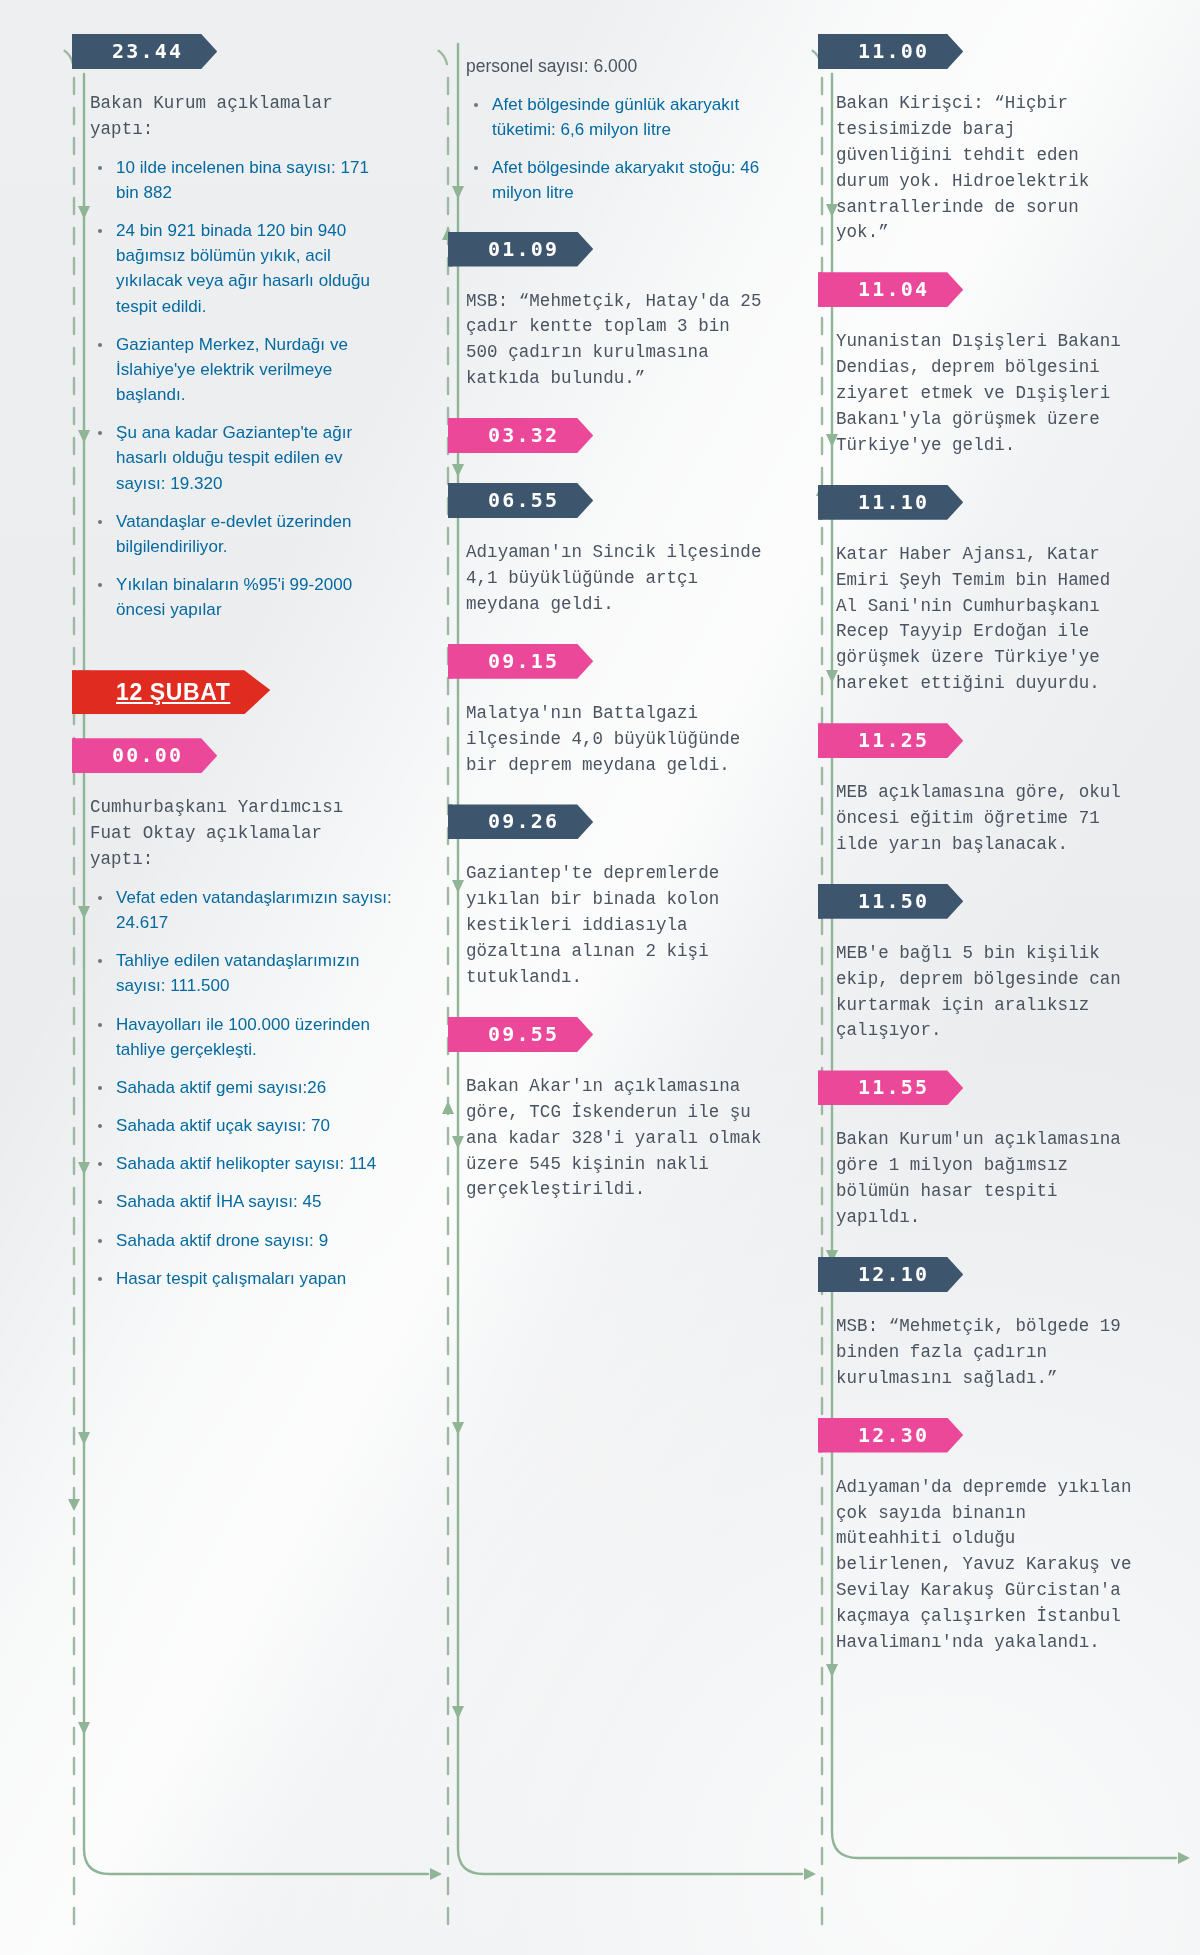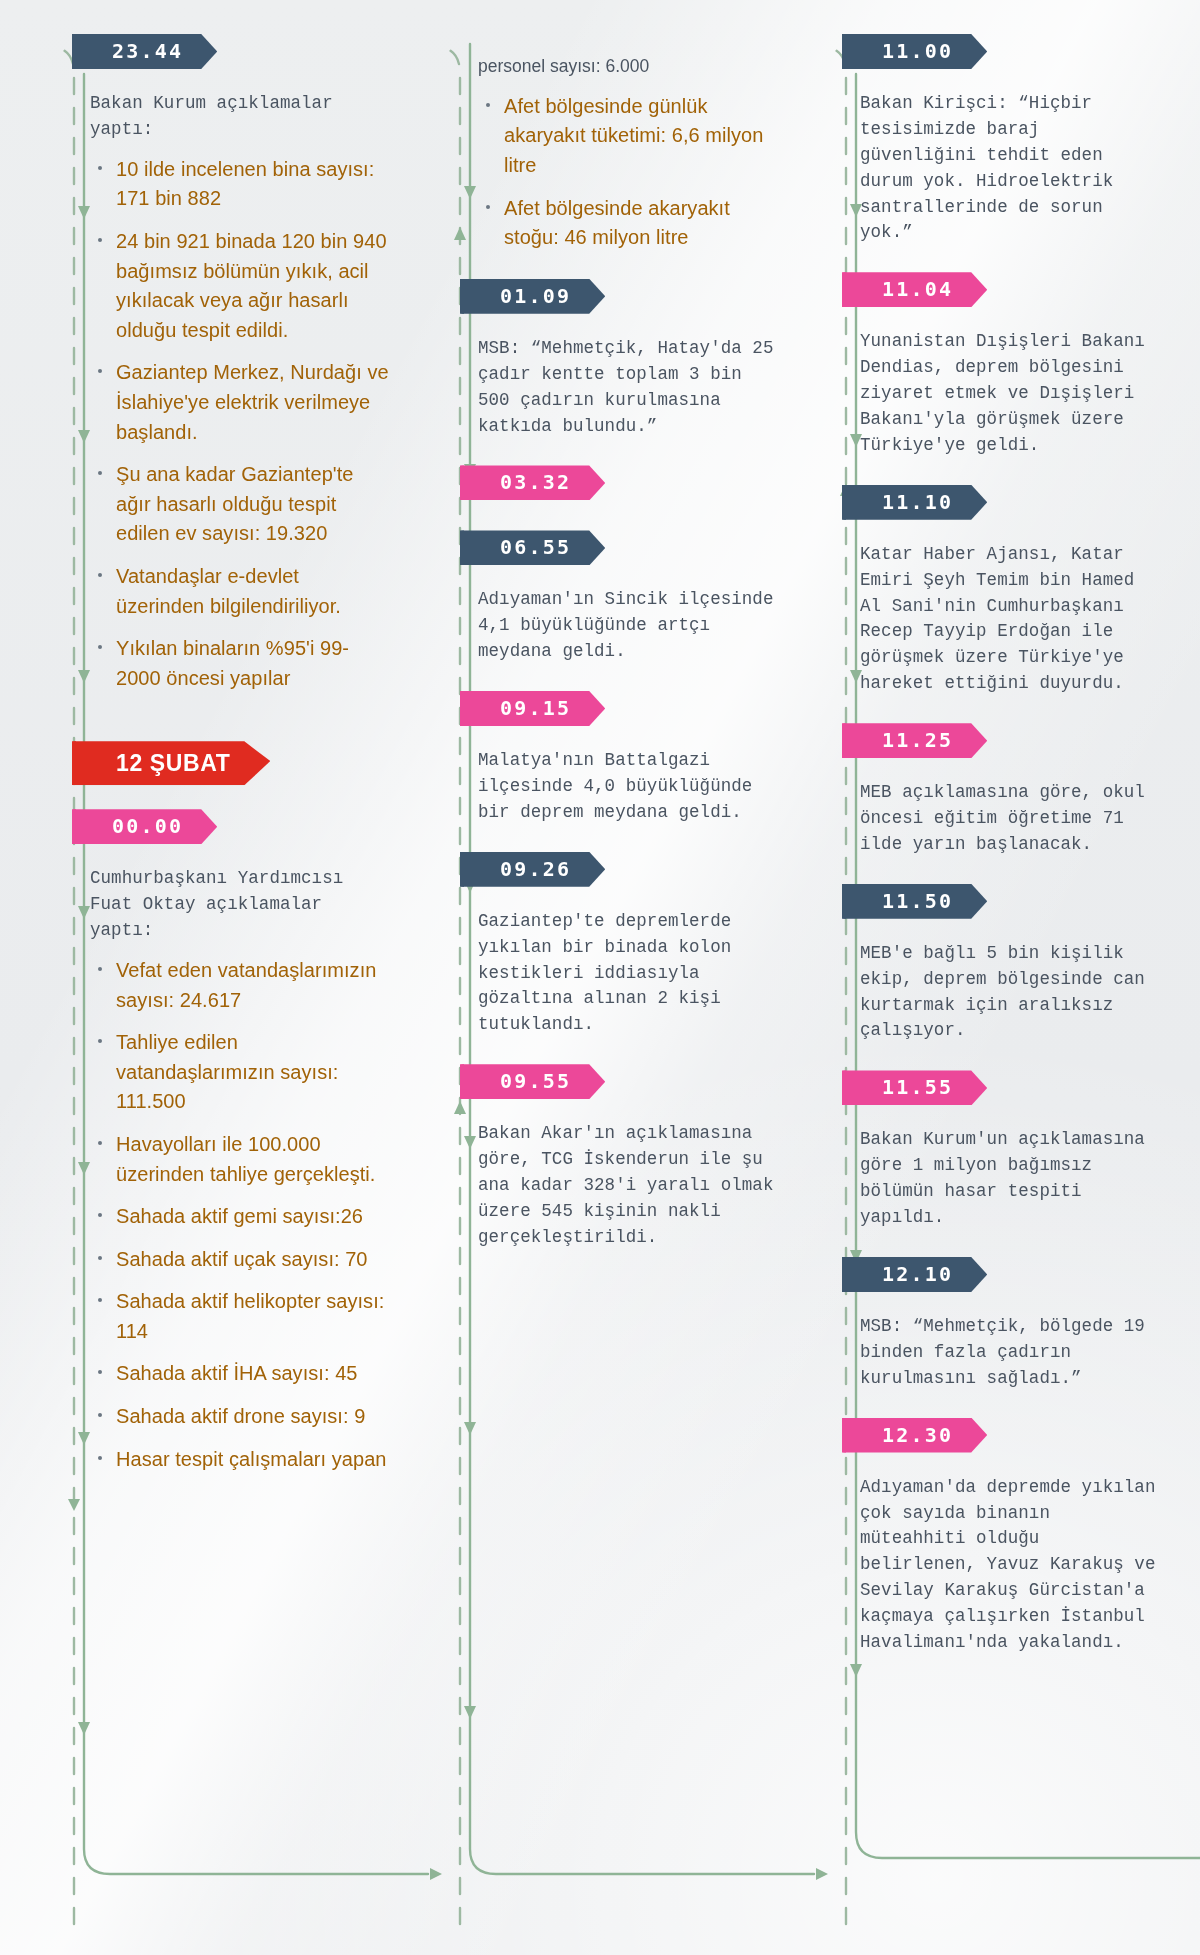--- a/index.html
+++ b/index.html
@@ -35,21 +35,21 @@
     z-index: 0;
   }
 
   .board {
     position: relative;
     z-index: 1;
     width: 997px;
     height: 1955px;
     display: flex;
     padding: 34px 30px 34px 34px;
-    gap: 12px;
+    gap: 0;
   }
 
   
   .col {
     position: relative;
     width: 374px;
     flex: 0 0 374px;
     padding-left: 56px;
     padding-right: 16px;
   }
@@ -120,20 +120,21 @@
     padding: 0 40px 18px 44px;
     background: #e02b20;
     color: #ffffff;
     font-size: 23px;
     font-weight: bold;
     letter-spacing: 0.6px;
     white-space: nowrap;
     clip-path: polygon(0 0, calc(100% - 26px) 0, 100% 45%, calc(100% - 26px) 100%, 0 100%);
     border-radius: 3px 0 0 3px;
     box-shadow: 0 1px 2px rgba(0,0,0,0.12);
+    text-decoration: underline;
   }
   .date-flag::before {
     content: "";
     position: absolute;
     left: -8px; top: 0;
     width: 12px; height: 100%;
     background: inherit;
     border-radius: 3px 0 0 3px;
   }
 
@@ -150,23 +151,23 @@
   }
   .badge + .lead { margin-top: 18px; font-family: Liberation Mono, monospace; }
 
   ul.bullets {
     list-style: none;
     margin: 12px 0 0 0;
     padding: 0;
   }
   ul.bullets li {
     position: relative;
-    font-size: 20px;
+    font-size: 17px;
     line-height: 1.48;
-    color: #a16207;
+    color: #0369a1;
     padding-left: 26px;
     margin-bottom: 13px;
     letter-spacing: 0.05px;
   }
   ul.bullets li:last-child { margin-bottom: 0; }
   ul.bullets li::before {
     content: "";
     position: absolute;
     left: 8px;
     top: 11px;

